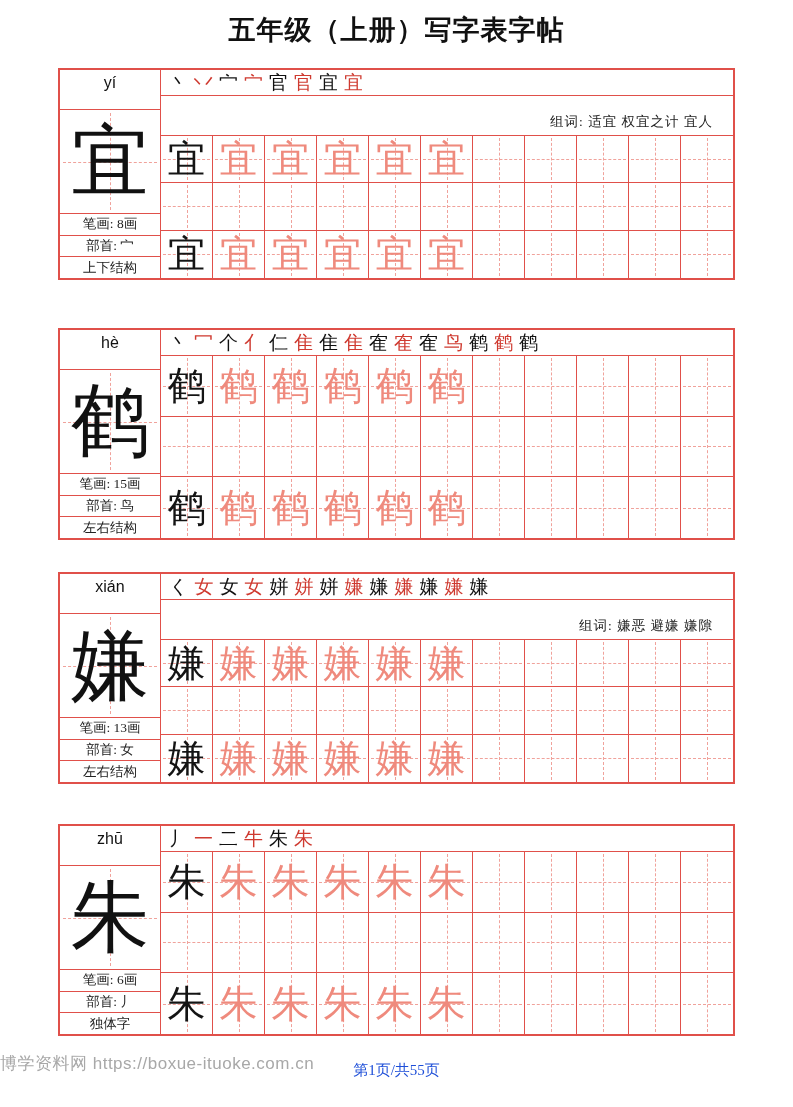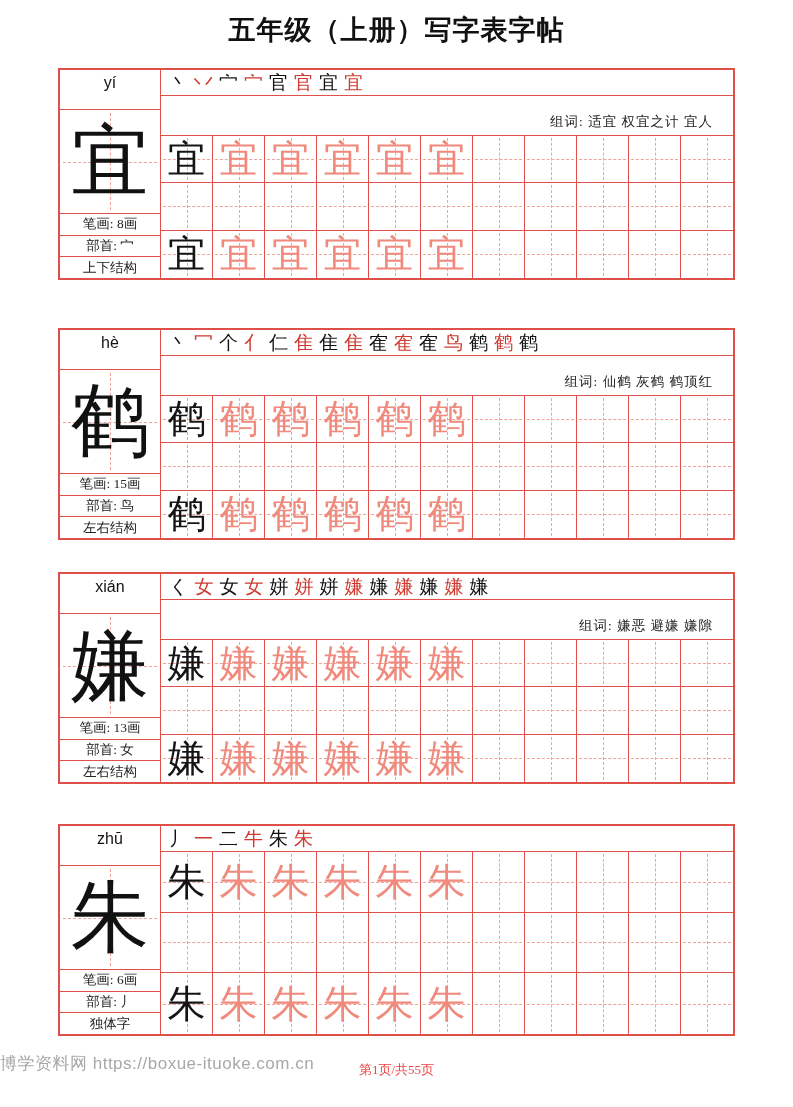--- a/index.html
+++ b/index.html
@@ -63,21 +63,21 @@
   }
   .pchar.ink{color:#141414;}
   .pchar.trace{color:var(--trace-red);}
   .watermark{
     position:absolute;top:1052px;left:0;width:100%;text-align:left;
     font-family:"Liberation Sans","DejaVu Sans",sans-serif;
     font-size:17px;color:var(--watermark-gray);letter-spacing:.5px;
   }
   .pageno{
     position:absolute;top:1061px;left:0;width:100%;text-align:center;
-    font-size:13px;color:#ef4444;
+    font-size:15px;color:#1d4ed8;
   }
 </style>
 </head>
 <body>
 
 <h1 class="sheet-title">五年级（上册）写字表字帖</h1>
 
 <section class="block b0">
   <div class="left">
     <div class="pinyin">yí</div>
@@ -189,21 +189,20 @@
         <span class="so">隹</span>
         <span class="so red">隹</span>
         <span class="so">隺</span>
         <span class="so red">隺</span>
         <span class="so">隺</span>
         <span class="so red">鸟</span>
         <span class="so">鹤</span>
         <span class="so red">鹤</span>
         <span class="so">鹤</span>
       </div>
-    <div class="zuci">组词: 仙鹤 灰鹤 鹤顶红</div>
     <div class="pgrid">
         <div class="prow">
           <div class="pcell">
             <span class="pchar ink">鹤</span>
           </div>
           <div class="pcell">
             <span class="pchar trace">鹤</span>
           </div>
           <div class="pcell">
             <span class="pchar trace">鹤</span>

